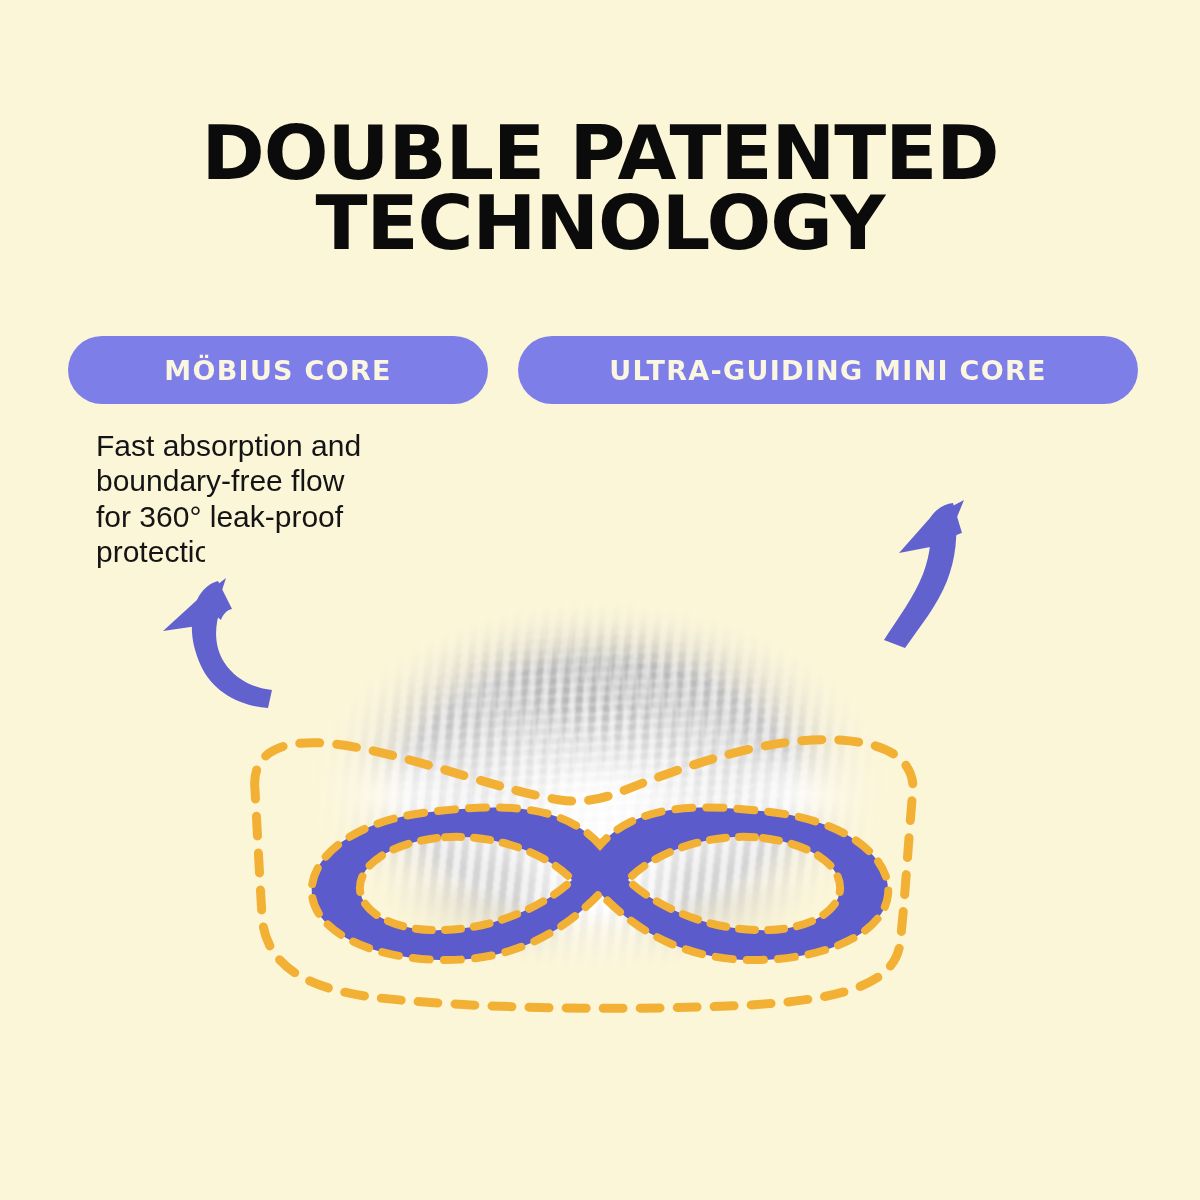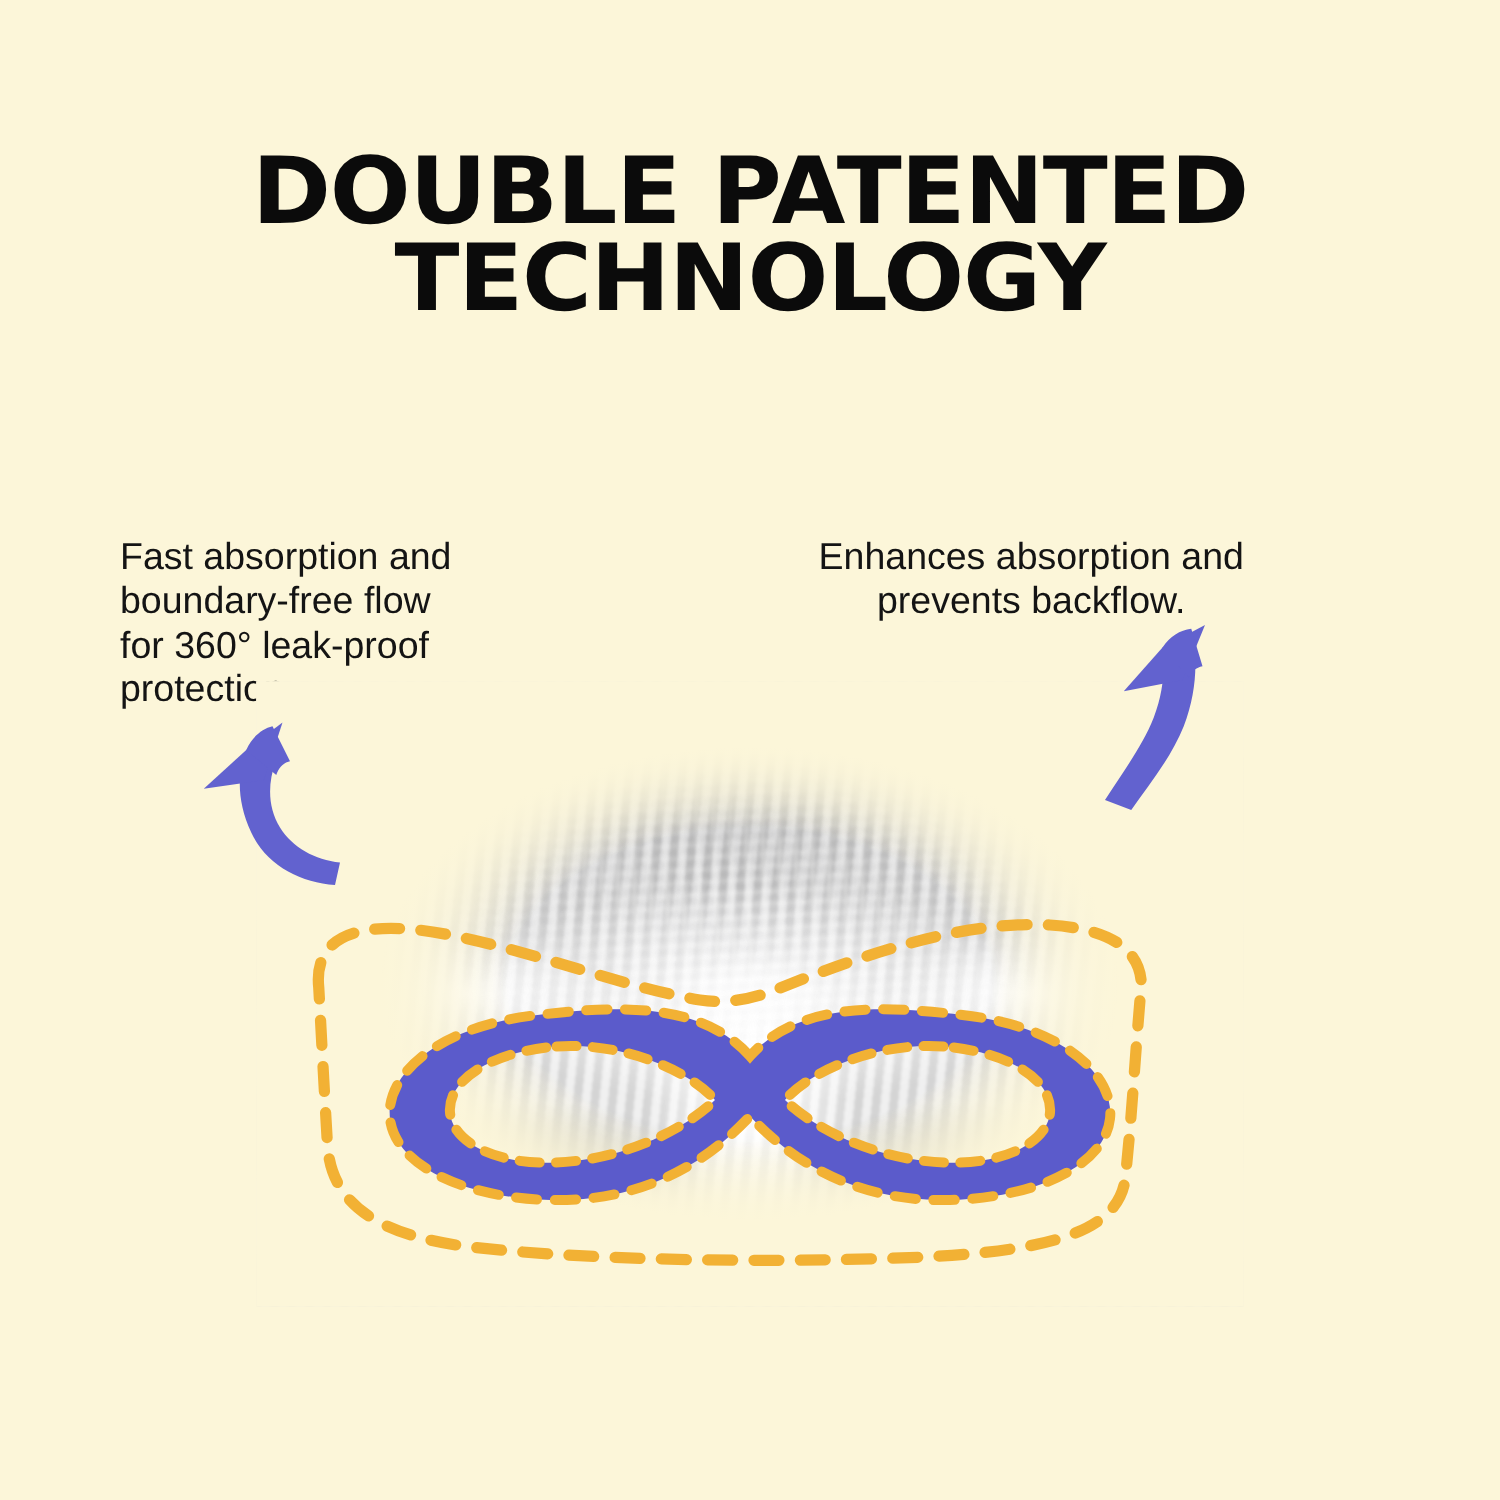--- a/index.html
+++ b/index.html
@@ -115,27 +115,31 @@
 </head>
 <body>
 
 <div id="stage">
 
   <div class="title">
     <span>DOUBLE PATENTED</span>
     <span class="l2">TECHNOLOGY</span>
   </div>
 
+  <div class="pill" id="pill-left">
+    <span>MÖBIUS CORE</span>
+  </div>
+  <div class="pill" id="pill-right">
+    <span>ULTRA-GUIDING MINI CORE</span>
+  </div>
 
   <div class="desc" id="desc-left">Fast absorption and
 boundary-free flow
 for 360° leak-proof
 protection.</div>
-  <div class="desc" id="desc-right">Enhances absorption and
-prevents backflow.</div>
 
   <div id="photo-wrap">
     <div id="photo"></div>
     <div id="photo-folds"></div>
     <div id="photo-mask"></div>
     <div id="photo-vignette"></div>
   </div>
 
   <svg id="overlay" viewBox="0 0 1200 1200">
       <defs>

